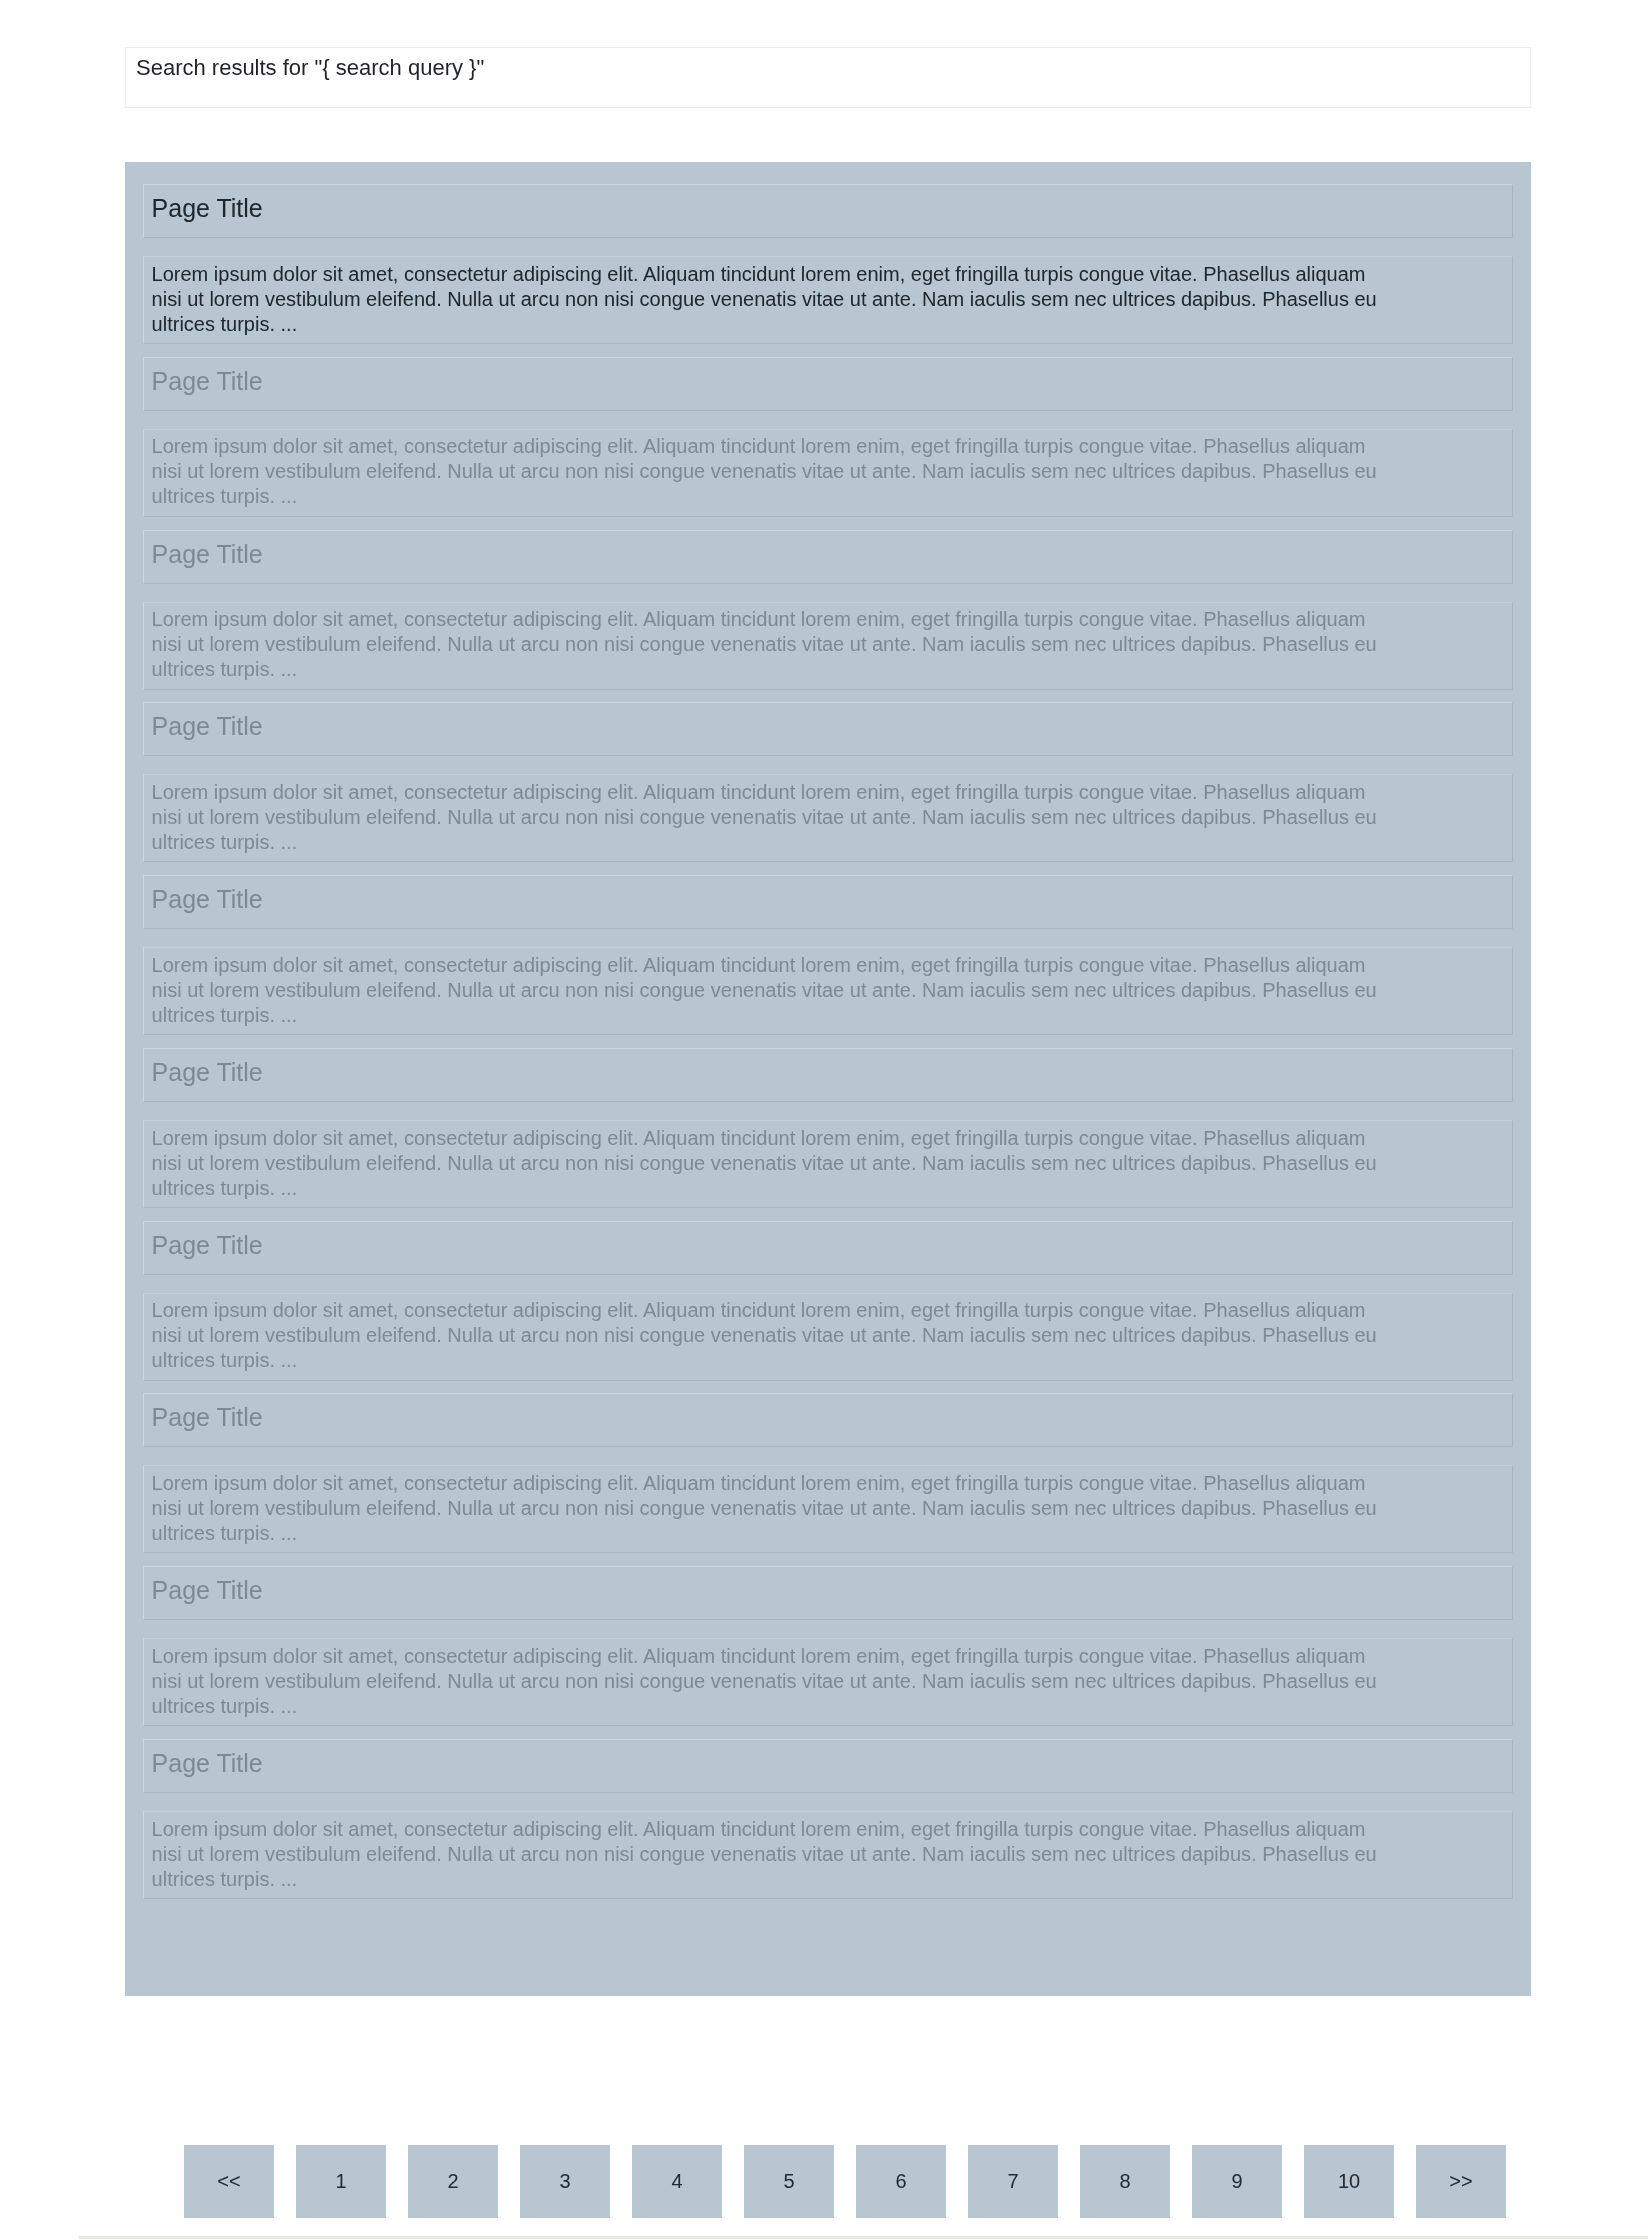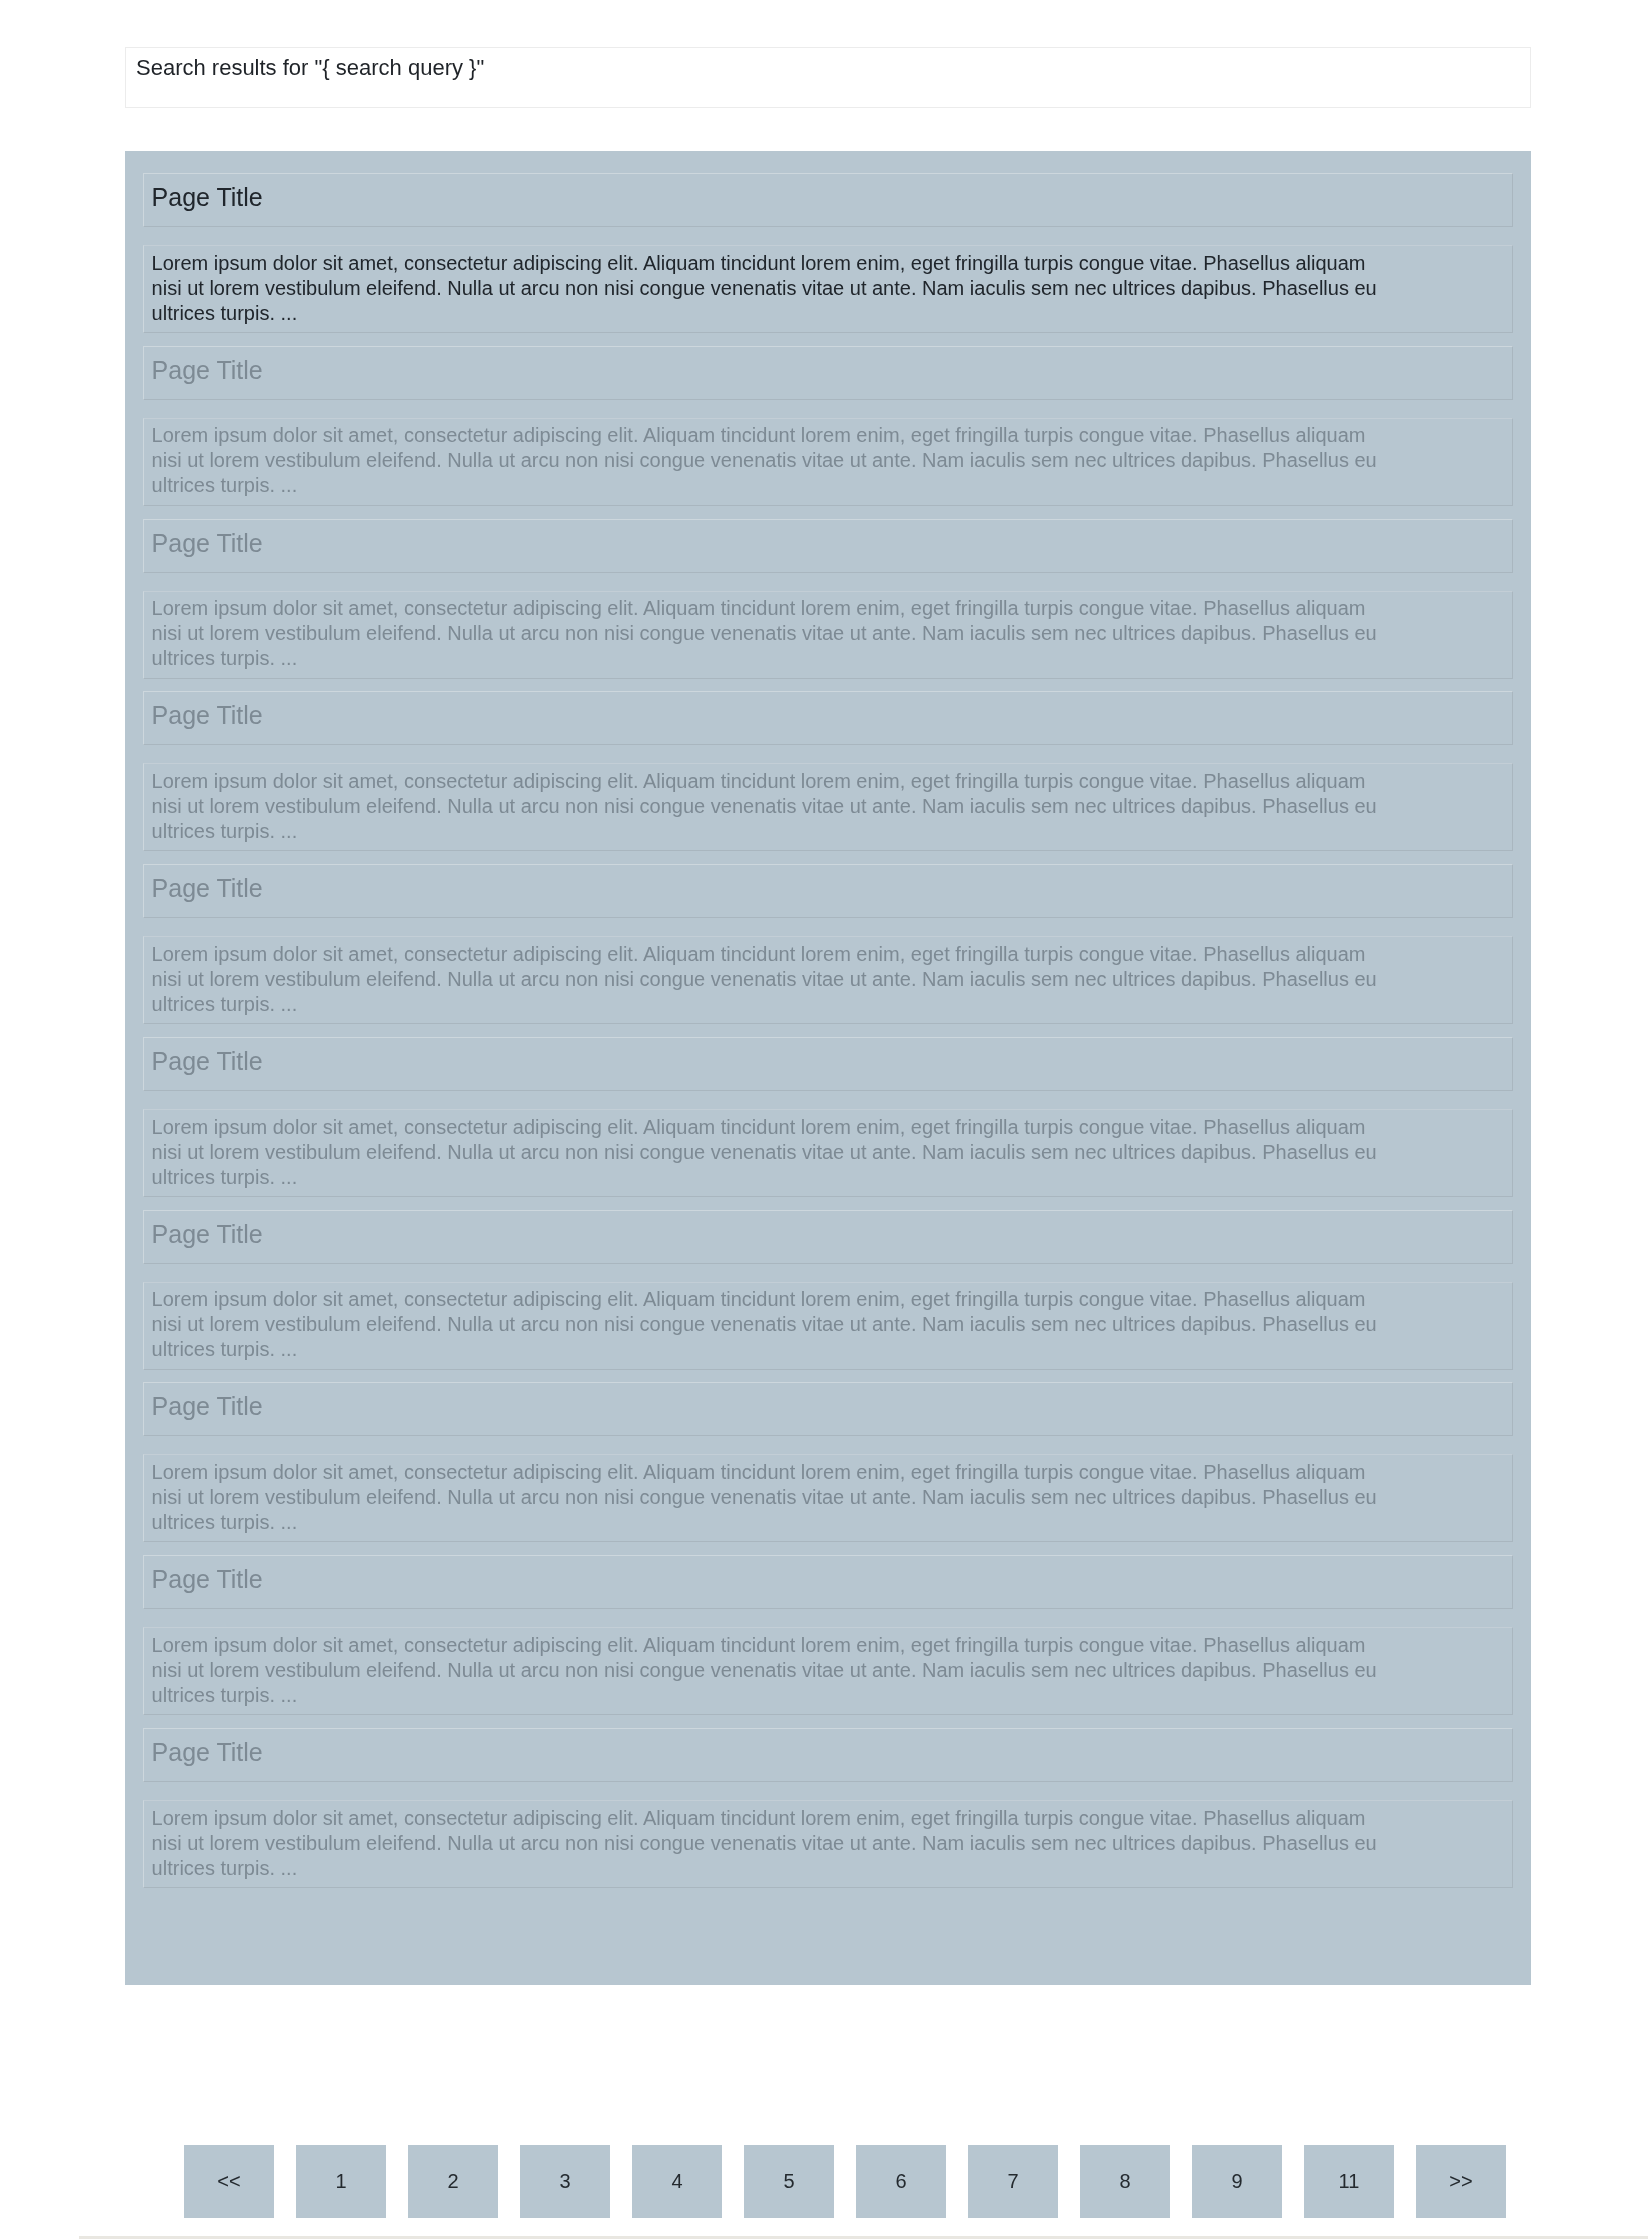--- a/index.html
+++ b/index.html
@@ -21,21 +21,21 @@
     border: 1.8px solid #ececec;
     padding: 7.3px 10px;
     font-size: 22px;
     color: #1f2328;
     line-height: 25.6px;
   }
 
   
   .results-panel {
     position: absolute;
-    left: 125px; top: 151px;
+    left: 125px; top: 162px;
     width: 1406px; height: 1834px;
     background: #b7c6d0;
     padding: 22px 18.3px;
     overflow: hidden;
   }
 
   .result-item { margin-bottom: 12.8px; }
 
   .result-title-box {
     height: 54px;
@@ -217,20 +217,20 @@
   <button class="page-btn">&lt;&lt;</button>
       <button class="page-btn">1</button>
       <button class="page-btn">2</button>
       <button class="page-btn">3</button>
       <button class="page-btn">4</button>
       <button class="page-btn">5</button>
       <button class="page-btn">6</button>
       <button class="page-btn">7</button>
       <button class="page-btn">8</button>
       <button class="page-btn">9</button>
-      <button class="page-btn">11</button>
+      <button class="page-btn">10</button>
       <button class="page-btn">&gt;&gt;</button>
     </div>
 
   <div class="footer-rule"></div>
 
 </div>
 
 
 </body></html>

